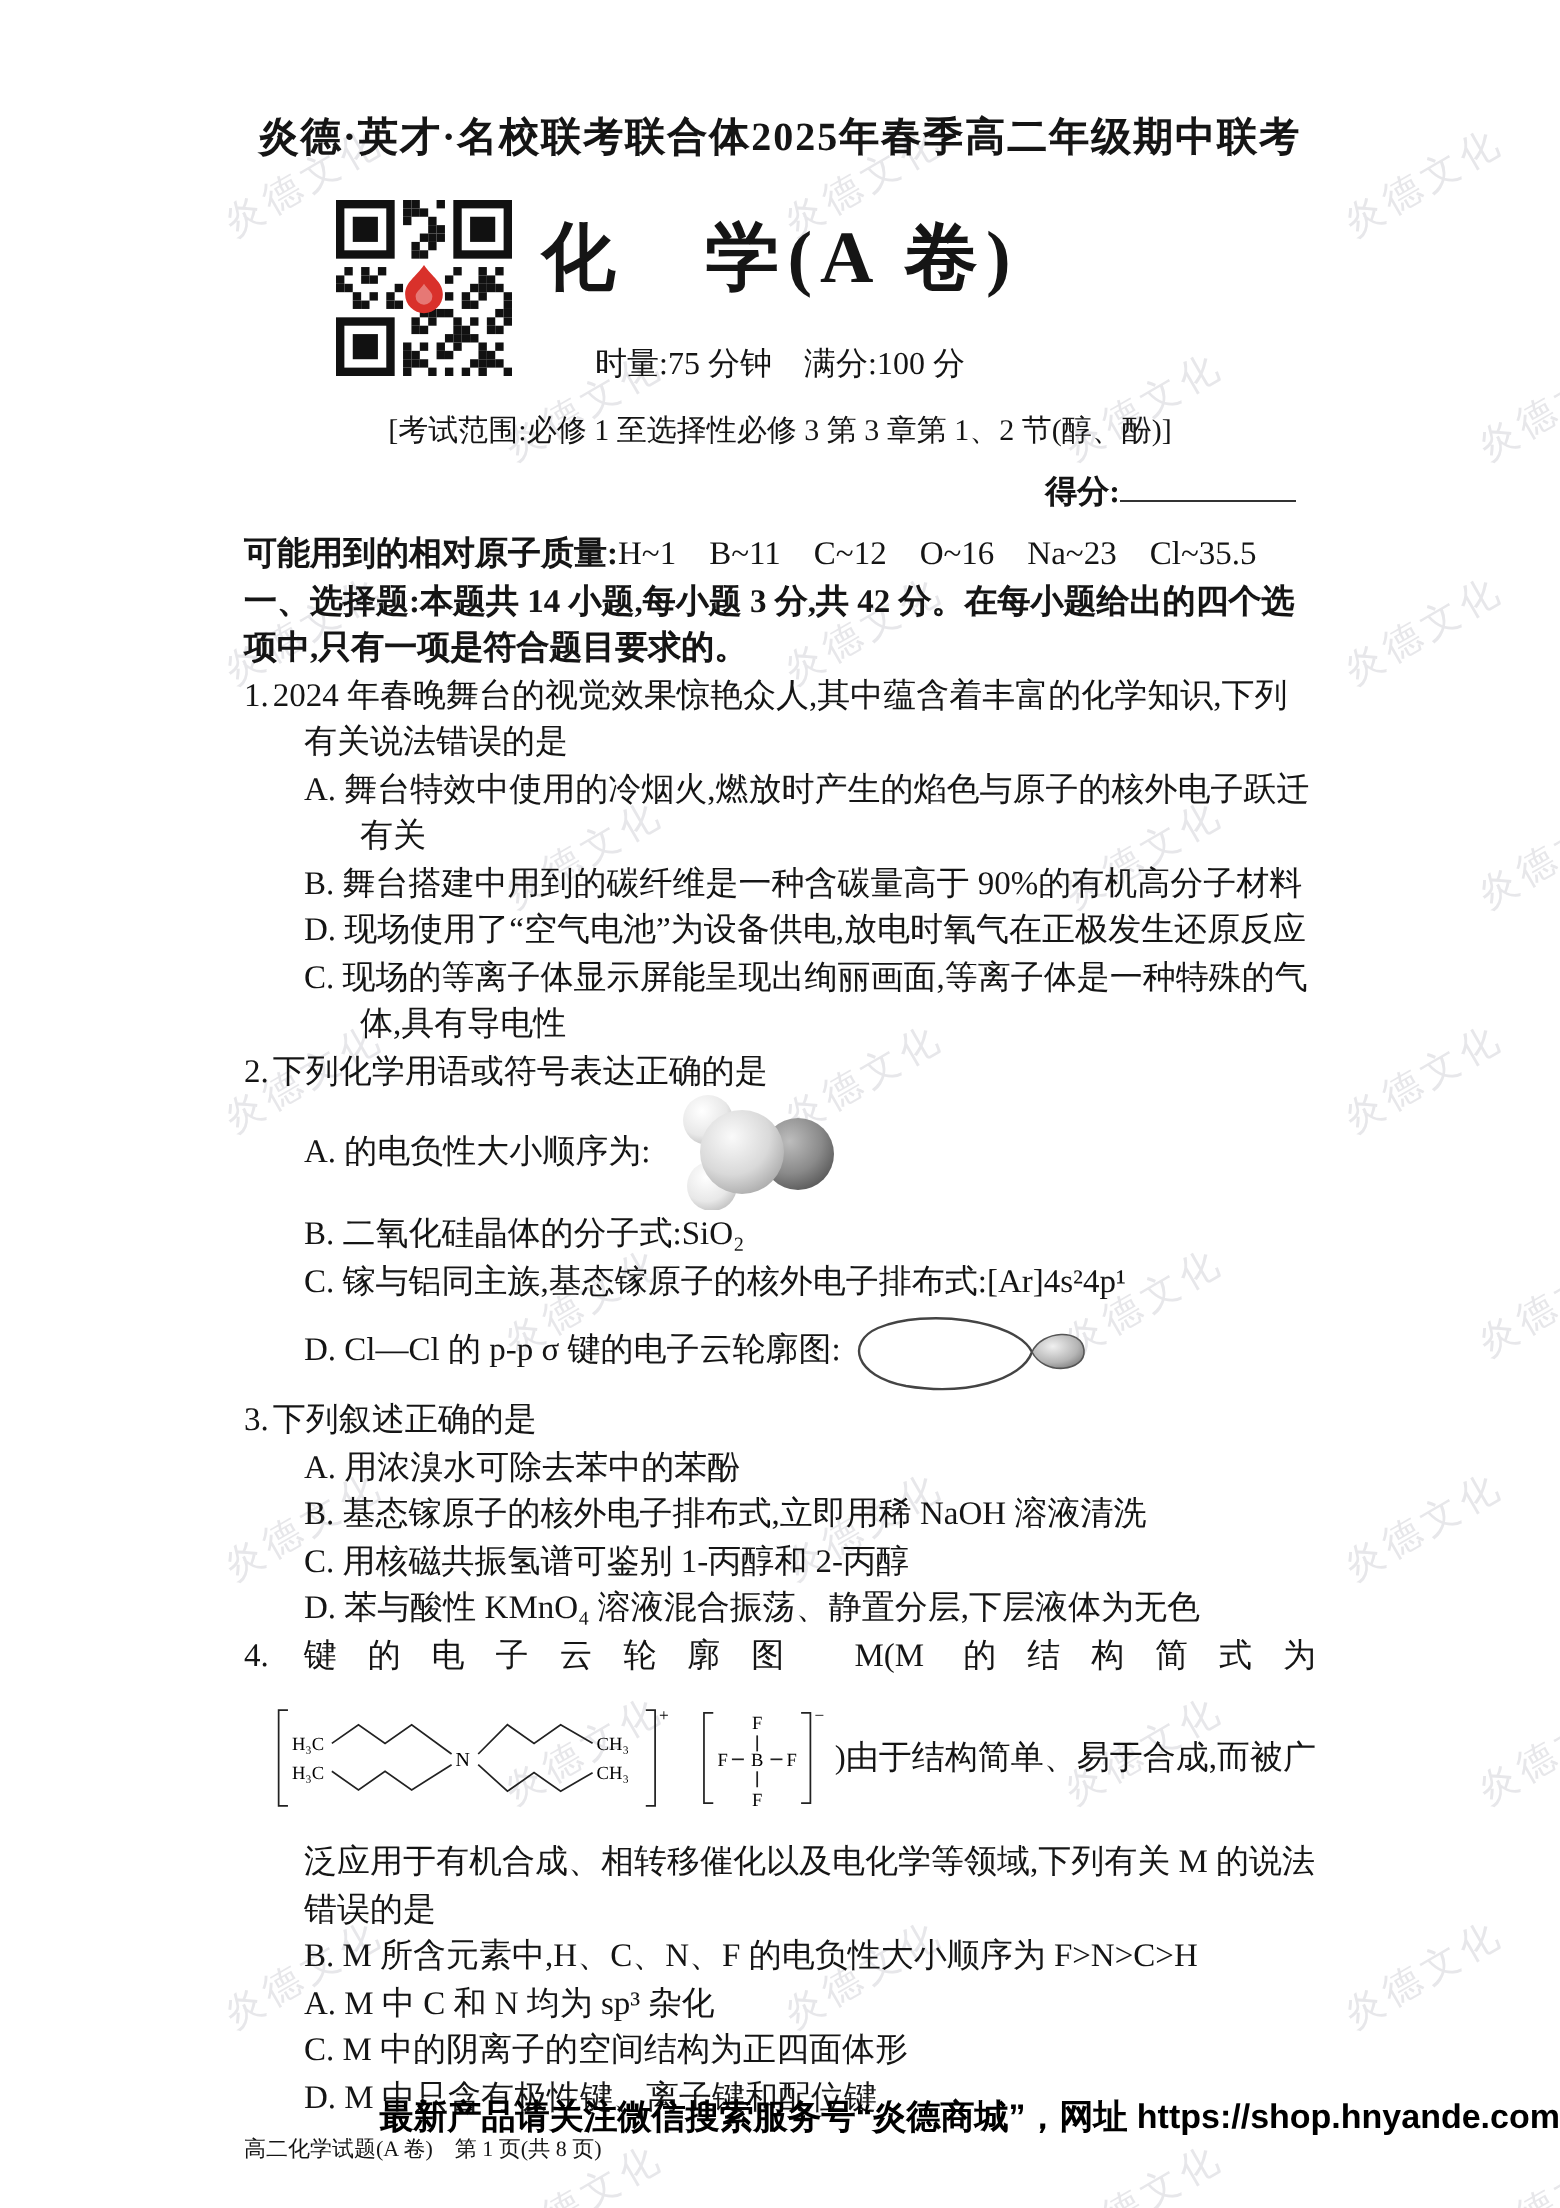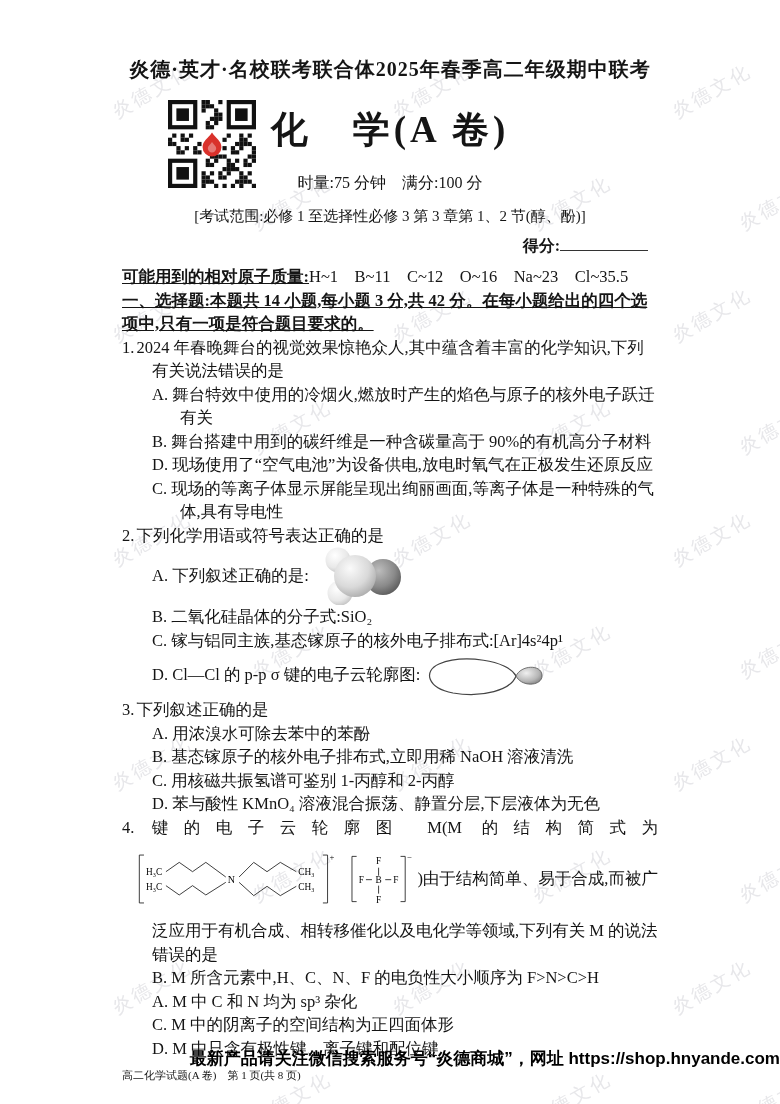--- a/index.html
+++ b/index.html
@@ -12,21 +12,21 @@
   .header{padding-top:54px;text-align:center;}
   .exam-title{font-size:20px;font-weight:bold;line-height:30px;letter-spacing:1px;}
   .subject-title{font-size:37px;font-weight:bold;margin-top:26px;letter-spacing:4px;line-height:40px;}
   .meta-line{font-size:16px;margin-top:22px;line-height:22px;}
   .scope-line{font-size:15px;margin-top:12px;line-height:21px;}
   .score-row{margin:8px 122px 0;height:26px;text-align:right;font-size:16px;padding-right:10px;}
   .score-label{font-weight:bold;}
   .score-line{display:inline-block;width:88px;border-bottom:1.4px solid #333;height:15px;}
   .qr-wrap{position:absolute;left:168px;top:100px;width:88px;height:88px;}
   .content{margin:4px 122px 0;font-size:16.5px;line-height:23.5px;}
-  .bold{font-weight:bold;text-decoration:underline;}
+  .bold{font-weight:bold;}
   .question{padding-left:30px;}
   .q-first{text-indent:-30px;font-family:Liberation Serif, serif;}
   .q-num{padding-right:2px;}
   .option{margin-left:0;padding-left:28px;text-indent:-28px;}
   .option-flex{display:flex;align-items:center;text-indent:0;padding-left:0;margin-left:0;}
   .option-flex .opt-text{white-space:nowrap;}
   .spread{text-align:justify;text-align-last:justify;}
   .struct-row{display:flex;align-items:center;margin-left:-18px;}
   .struct-row .cont-text{white-space:nowrap;margin-left:2px;}
   .page-footer{text-align:left;font-size:11px;margin-top:4px;line-height:22px;}
@@ -210,21 +210,21 @@
         <div class="option"><span>B.</span> <span>舞台搭建中用到的碳纤维是一种含碳量高于 90%的有机高分子材料</span></div>
         <div class="option"><span>D.</span> <span>现场使用了“空气电池”为设备供电,放电时氧气在正极发生还原反应</span></div>
         <div class="option"><span>C.</span> <span>现场的等离子体显示屏能呈现出绚丽画面,等离子体是一种特殊的气体,具有导电性</span></div>
       </div>
 
       <div class="question">
         <div class="q-first">
           <span class="q-num">2.</span><span>下列化学用语或符号表达正确的是</span>
         </div>
         <div class="option option-flex">
-          <span class="opt-text"><span>A.</span> <span>下列叙述正确的是:</span></span>
+          <span class="opt-text"><span>A.</span> <span>的电负性大小顺序为:</span></span>
           <svg width="96" height="58" viewBox="0 0 96 58" style="margin-left:2px;">
             <defs>
               <radialGradient id="gC" cx="38%" cy="32%" r="75%">
                   <stop offset="0%" stop-color="#fafafa"></stop>
                   <stop offset="60%" stop-color="#d9d9d9"></stop>
                   <stop offset="100%" stop-color="#a8a8a8"></stop>
                 </radialGradient>
               <radialGradient id="gO" cx="38%" cy="32%" r="75%">
                   <stop offset="0%" stop-color="#bdbdbd"></stop>
                   <stop offset="60%" stop-color="#8a8a8a"></stop>

